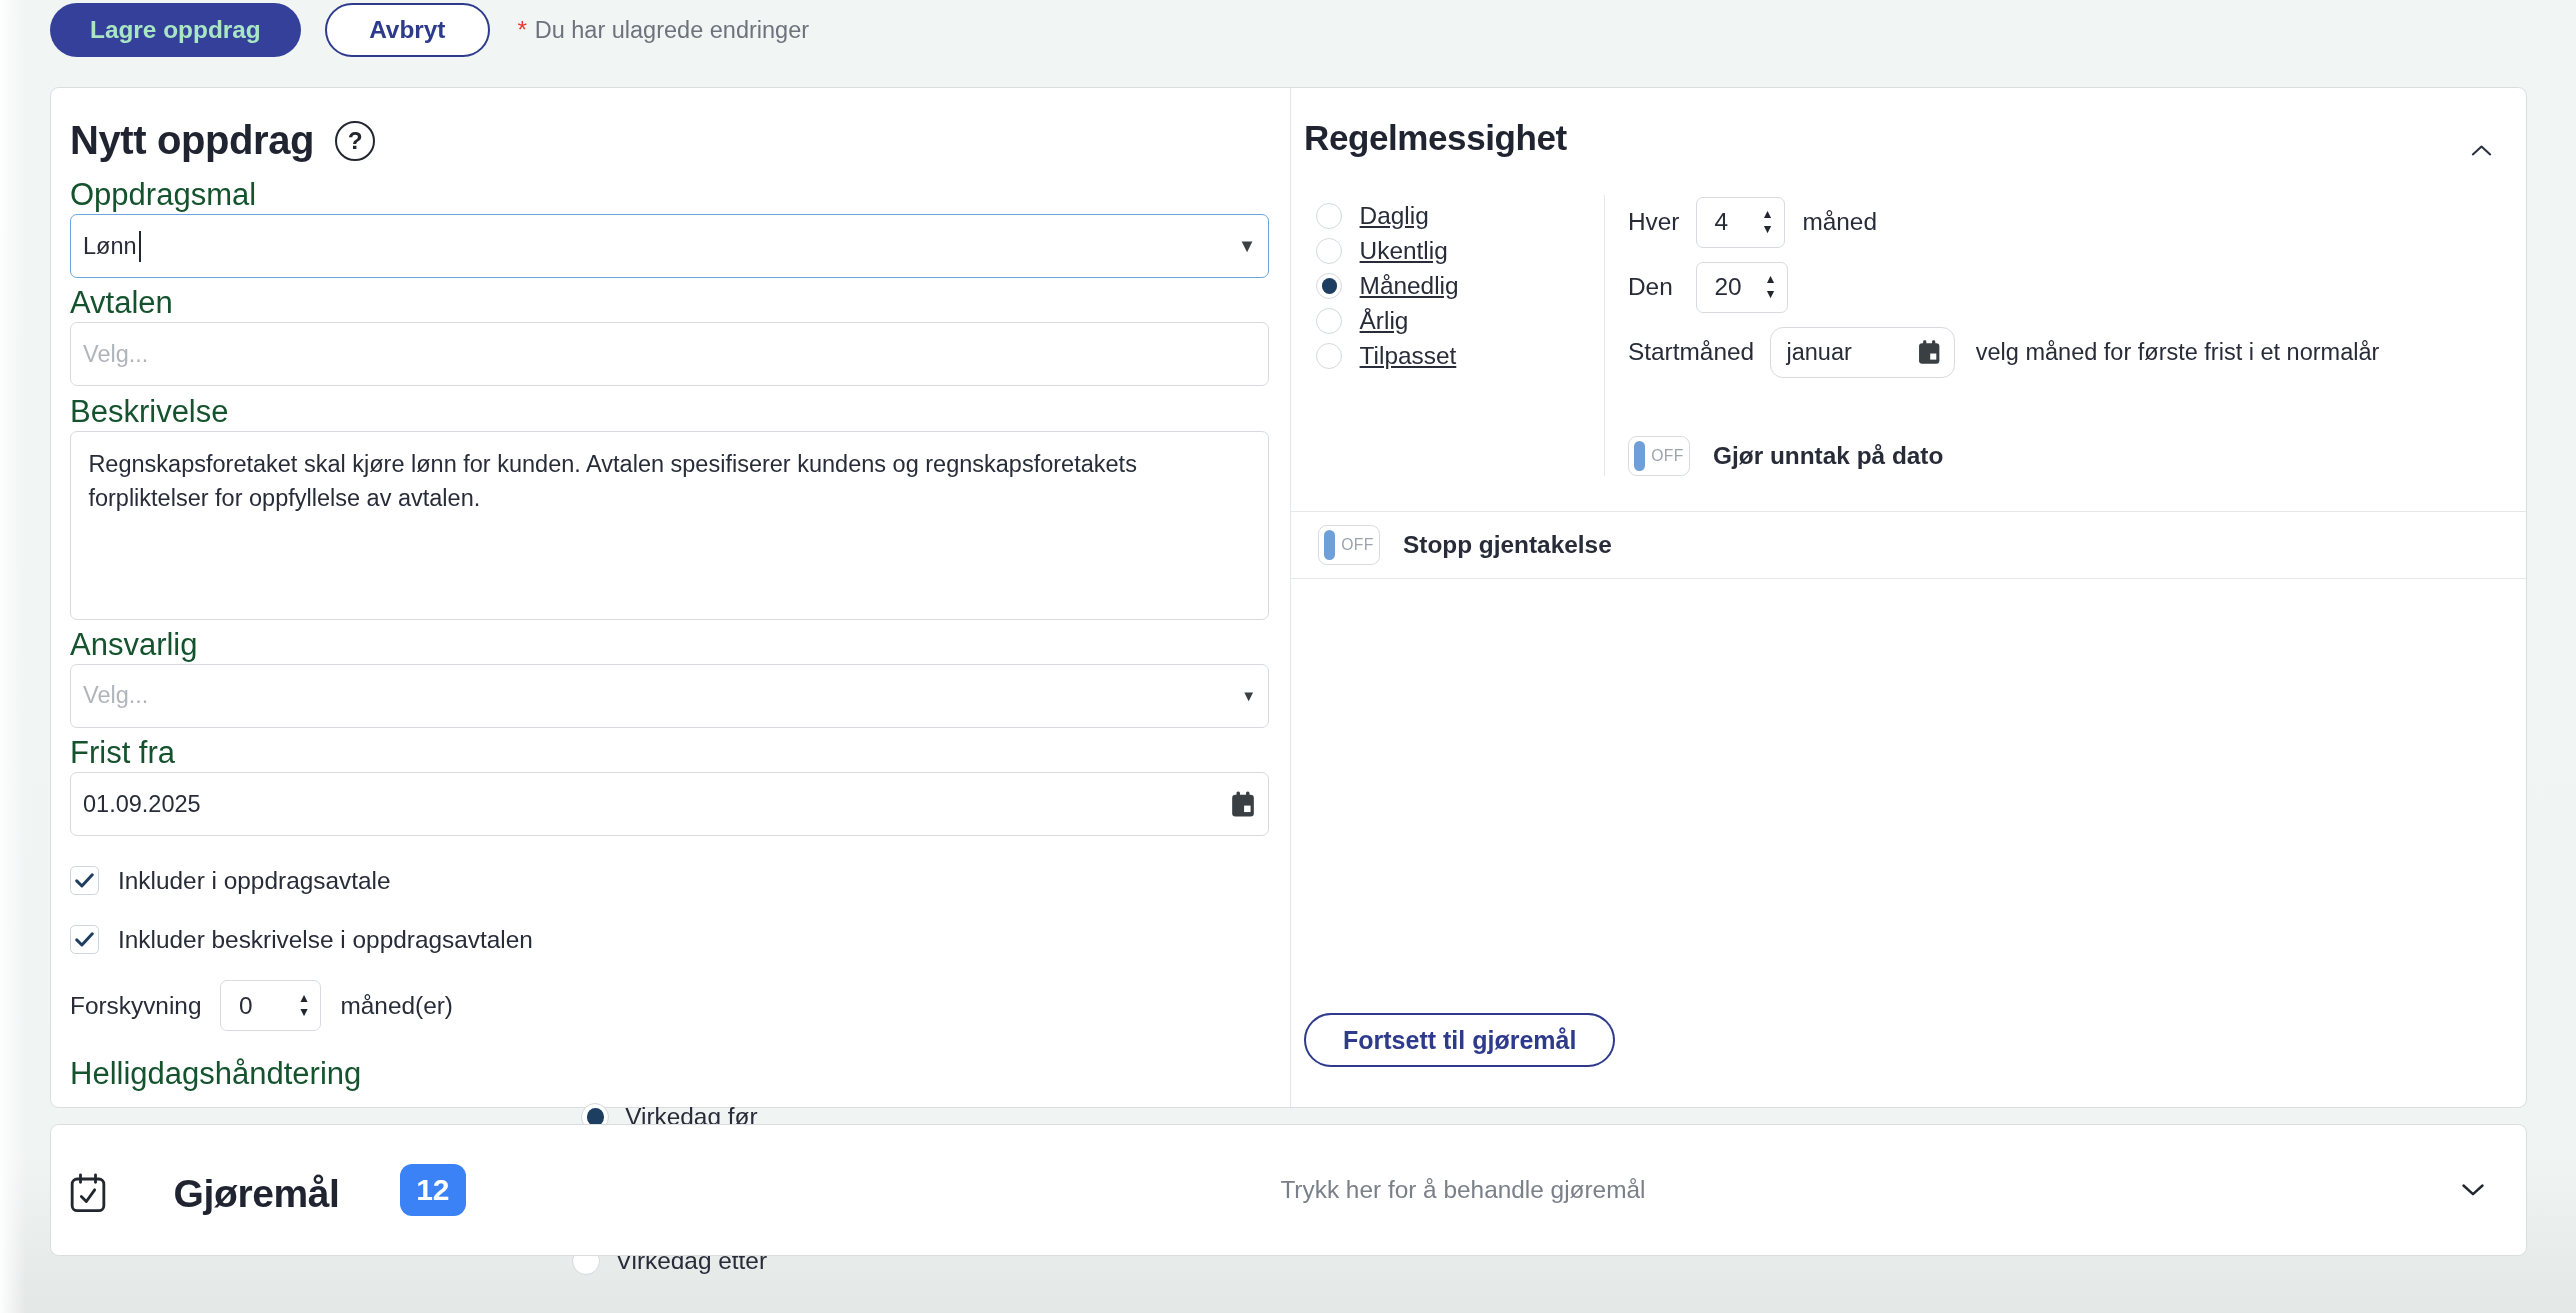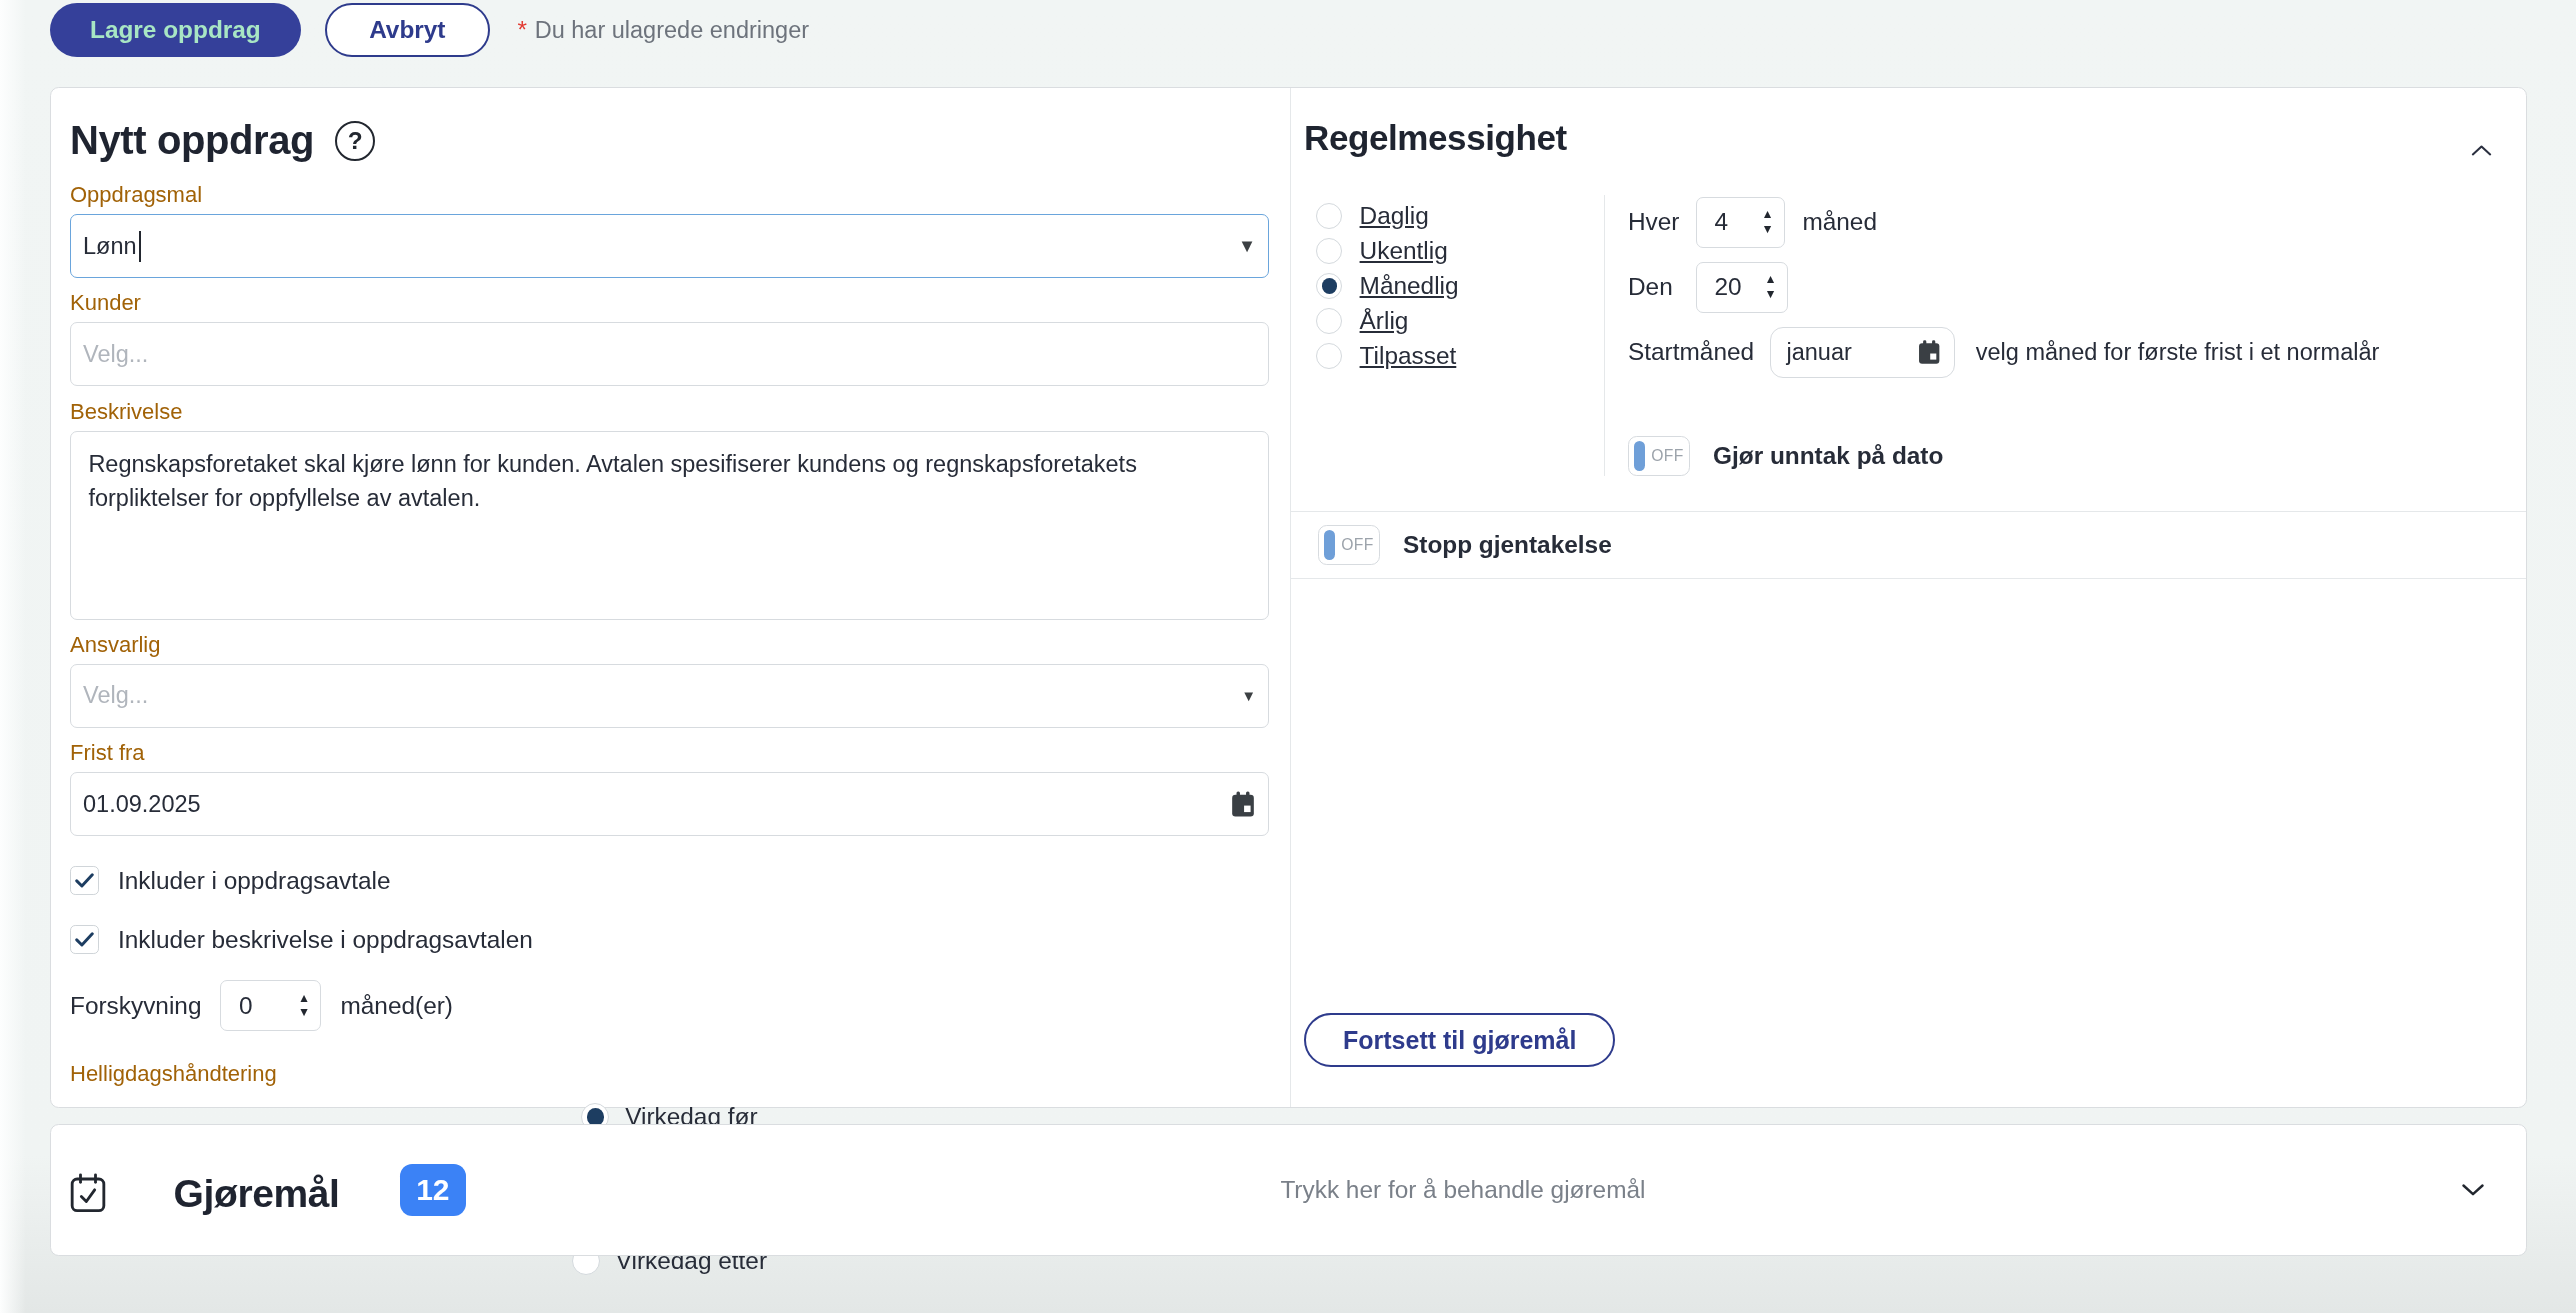--- a/index.html
+++ b/index.html
@@ -28,21 +28,21 @@
   .card { position:absolute; background:#ffffff; border:0.9px solid #dadde0; border-radius:8.7px; }
   .main-card { left:50px; top:87px; width:2477px; height:1021px; display:flex; }
 
   
   .left-col { width:1240px; border-right:0.9px solid #e5e8ea; padding:30px 21px 0 19px; }
   .title-row { display:flex; align-items:center; gap:21px; margin-bottom:19px; }
   h1 { font-size:40px; font-weight:700; color:#1f2430; letter-spacing:-0.4px; }
   .help { width:40px; height:40px; border:2.6px solid #22272f; border-radius:50%; display:flex;
           align-items:center; justify-content:center; font-size:24.4px; font-weight:700;
           color:#22272f; cursor:pointer; }
-  .f-label { display:block; font-size:22px; line-height:26px; margin:12.2px 0 6.1px; color:#a16207; }
+  .f-label { display:block; font-size:31px; line-height:26px; margin:12.2px 0 6.1px; color:#14532d; }
   .inp { height:64px; border:0.9px solid #d7dbdf; border-radius:7px; background:#fff;
          display:flex; align-items:center; padding:0 12px; font-size:23.5px; cursor:text; }
   .inp.focused { border:1.7px solid #6aa5dc; }
   .placeholder { color:#b0b5bc; }
   .caret { display:inline-block; width:1.7px; height:31px; background:#22272f; margin-left:2.6px; }
   .grow { flex:1; }
   .dd-arrow { color:#3c4043; font-size:18.3px; cursor:pointer; }
   .dd-arrow.small { font-size:15px; }
   .tarea { height:189px; border:0.9px solid #d7dbdf; border-radius:7px; padding:15px 17.4px;
            font-size:23.5px; line-height:34px; cursor:text; }
@@ -135,21 +135,21 @@
       </div>
 
       <label class="f-label">Oppdragsmal</label>
       <div class="inp focused">
         <span>Lønn</span>
         <span class="caret"></span>
         <span class="grow"></span>
         <span class="dd-arrow">▼</span>
       </div>
 
-      <label class="f-label">Kunder</label>
+      <label class="f-label">Avtalen</label>
       <div class="inp">
         <span class="placeholder">Velg...</span>
       </div>
 
       <label class="f-label">Beskrivelse</label>
       <div class="tarea">Regnskapsforetaket skal kjøre lønn for kunden. Avtalen spesifiserer kundens og regnskapsforetakets forpliktelser for oppfyllelse av avtalen.</div>
 
       <label class="f-label">Ansvarlig</label>
       <div class="inp">
         <span class="placeholder">Velg...</span>

